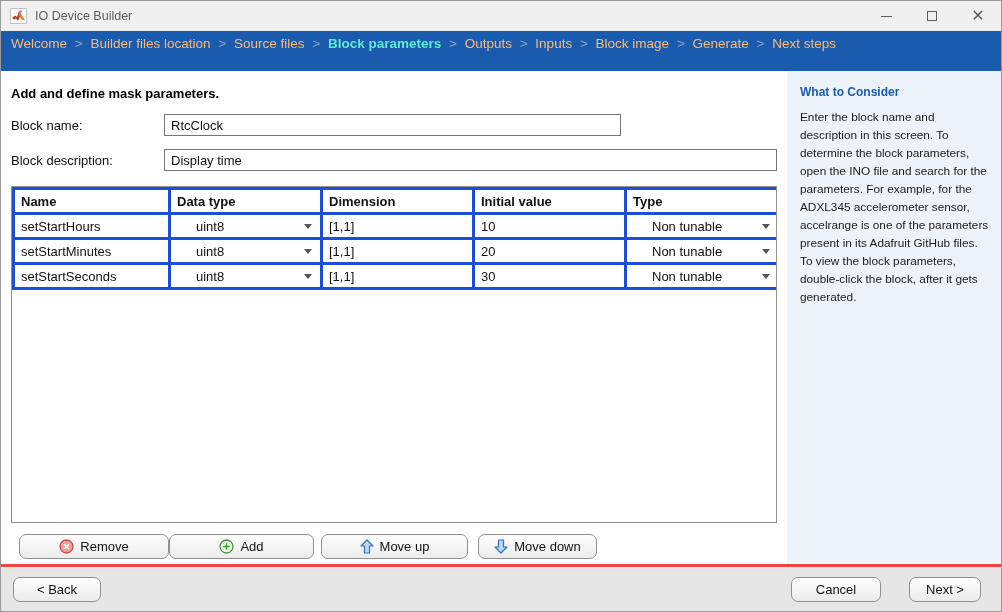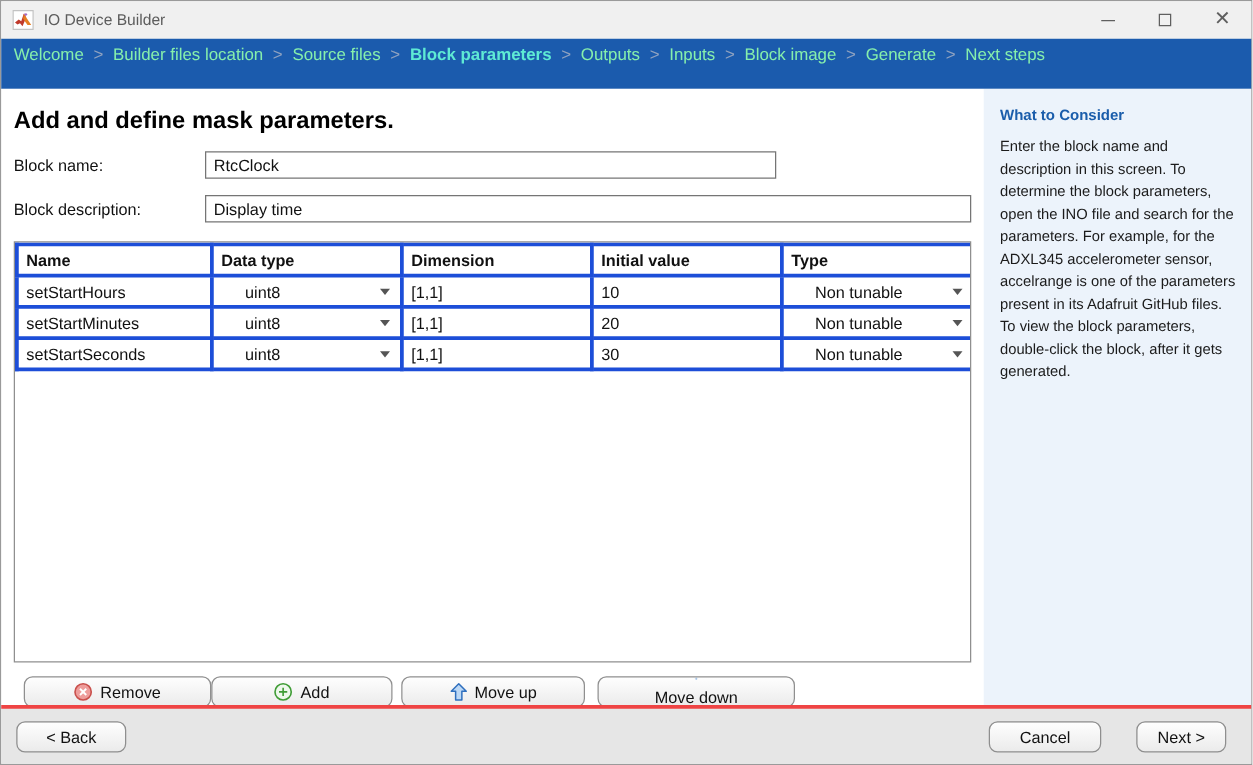--- a/index.html
+++ b/index.html
@@ -11,28 +11,28 @@
   .app-icon { width:17px; height:16px; border:1px solid #c3c3c3; background:#fff; display:flex; align-items:center; justify-content:center; margin-right:8px; }
   .title-text { font-size:12.5px; color:#5d5d5d; flex:1; }
   .win-controls { display:flex; height:100%; }
   .win-btn { width:46px; height:100%; display:flex; align-items:center; justify-content:center; color:#5f5f5f; cursor:default; }
   .glyph-min { width:11px; border-top:1px solid #5f5f5f; display:inline-block; }
   .glyph-max { width:10px; height:10px; border:1px solid #5f5f5f; display:inline-block; }
   .glyph-close { font-size:16px; line-height:1; color:#5f5f5f; }
 
   
   .navbar { height:40px; background:#1b5bad; padding:5px 10px; font-size:13.5px; flex:0 0 auto; }
-  .crumb { color:#86efac; }
+  .crumb { color:#fdba74; }
   .crumb.active { color:#5eead4; font-weight:bold; }
   .crumb-sep { color:#8fa2c0; margin:0 4px; }
 
   
   .content { flex:1 1 auto; display:flex; overflow:hidden; }
   .main { width:786px; padding:8px 10px 0 10px; background:#fff; }
-  .heading { font-size:19px; font-weight:bold; color:#000; margin-top:7px; }
+  .heading { font-size:13px; font-weight:bold; color:#000; margin-top:7px; }
   .field-row { display:flex; align-items:center; margin-top:13px; }
   .field-label { width:153px; font-size:13px; color:#111; flex:0 0 auto; }
   .text-input { height:22px; border:1px solid #757575; font-size:13px; padding:1px 6px; font-family:"Liberation Sans", sans-serif; color:#111; background:#fff; }
   .input-name { width:457px; }
   .input-desc { width:613px; }
 
   
   .table-frame { width:766px; height:337px; border:1px solid #8f8f8f; margin-top:15px; background:#fff; overflow:hidden; }
   table { border-collapse:collapse; width:100%; table-layout:fixed; }
   th, td { border:3px solid #1d4ed8; height:25px; padding:0 6px; font-size:13px; text-align:left; color:#111; white-space:nowrap; overflow:hidden; }
@@ -40,21 +40,21 @@
   td.dd { position:relative; padding-right:20px;padding-left:25px; }
   .dd-arrow { position:absolute; right:8px; top:50%; margin-top:-2px; width:0; height:0; border-left:4px solid transparent; border-right:4px solid transparent; border-top:5px solid #555; }
   col.c-name{width:156px;} col.c-dtype{width:152px;} col.c-dim{width:152px;} col.c-init{width:152px;} col.c-type{width:154px;}
 
   
   .actions { display:flex; margin-top:11px; }
   .btn { height:25px; border:1px solid #8f8f8f; border-radius:7px; background:linear-gradient(#fefefe,#ebebeb); font-size:13px; color:#111; display:flex; align-items:center; justify-content:center; gap:6px; font-family:"Liberation Sans", sans-serif; cursor:default; }
   .btn-add { width:145px; }
   .btn-remove { width:150px; margin-left:8px; }
   .btn-up { width:147px; margin-left:7px; }
-  .btn-down { width:158px; margin-left:10px;flex-direction:column; }
+  .btn-down { width:119px; margin-left:10px; }
   .icon-svg { display:block; }
 
   
   .sidebar { width:216px; background:#ecf3fb; padding:14px 12px 0 13px; }
   .sidebar-heading { color:#1a5dab; font-size:12px; font-weight:bold; margin-bottom:9px; }
   .sidebar-body { font-size:11.8px; line-height:1.53; color:#1b1b1b; }
 
   
   .footer { height:47px; background:#e6e6e6; border-top:3px solid #ef4444; display:flex; align-items:center; padding:0 20px 0 12px; flex:0 0 auto; }
   .btn-back { width:88px; }

